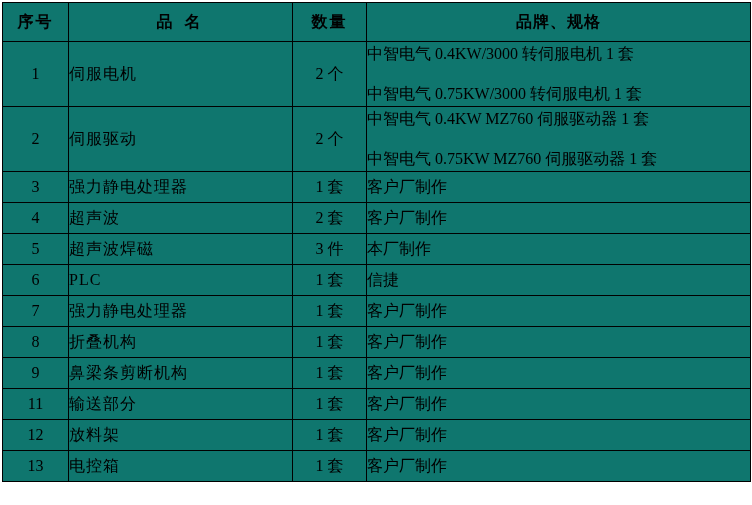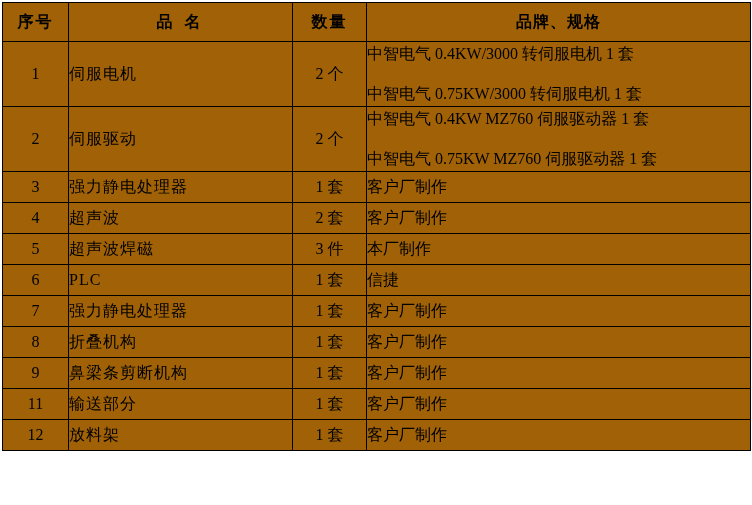--- a/index.html
+++ b/index.html
@@ -19,21 +19,21 @@
     height: 505px;
     position: relative;
     background: #ffffff;
     box-sizing: border-box;
   }
   table.spec-table {
     border-collapse: collapse;
     table-layout: fixed;
     width: 748px;
     margin: 2px 0 0 2px;
-    background: #a16207;
+    background: #0f766e;
   }
   table.spec-table col.c-no    { width: 66px; }
   table.spec-table col.c-name  { width: 224px; }
   table.spec-table col.c-qty   { width: 74px; }
   table.spec-table col.c-brand { width: 384px; }
 
   table.spec-table th,
   table.spec-table td {
     border: 1px solid #000000;
     padding: 0;
@@ -196,16 +196,24 @@
 
       <tr class="row-single">
         <td class="cell-no">12</td>
         <td class="cell-name">放料架</td>
         <td class="cell-qty">1 套</td>
         <td class="cell-brand">
           <span class="line">客户厂制作</span>
         </td>
       </tr>
 
+      <tr class="row-single">
+        <td class="cell-no">13</td>
+        <td class="cell-name">电控箱</td>
+        <td class="cell-qty">1 套</td>
+        <td class="cell-brand">
+          <span class="line">客户厂制作</span>
+        </td>
+      </tr>
 
     </tbody>
   </table>
 </div>
 
 </body></html>

